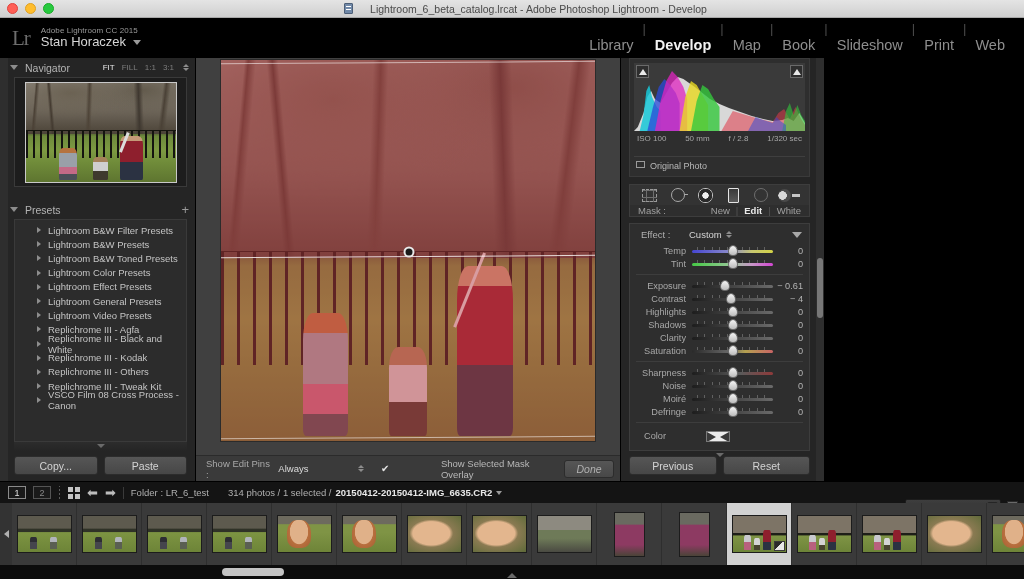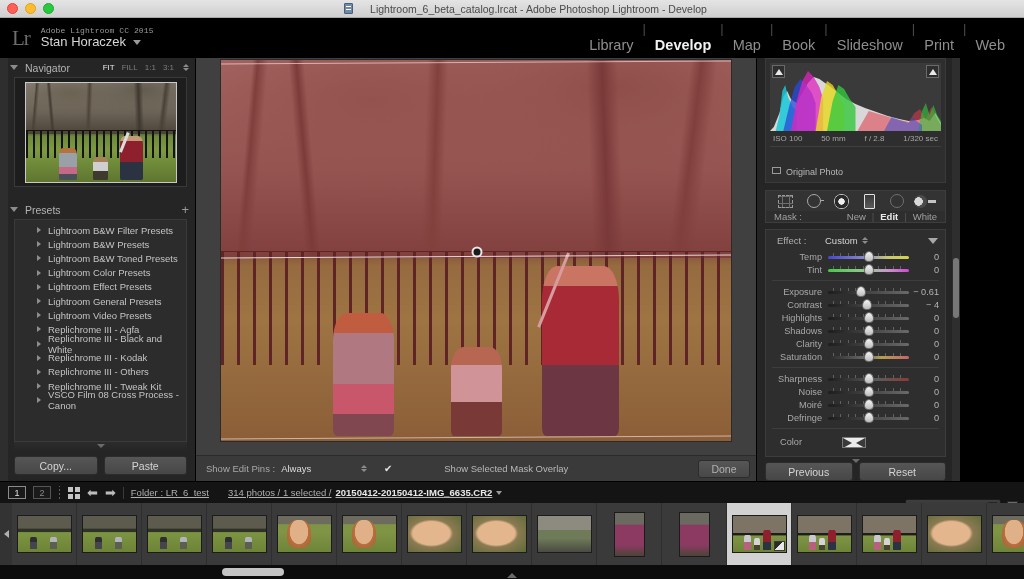--- a/index.html
+++ b/index.html
@@ -44,39 +44,39 @@
   .identity {
     height: 40px; width: 100%; background: #000;
     display: flex; align-items: center; position: relative;
   }
   .lr-logo {
     color: #6d6d6d; font-size: 21px; letter-spacing: -1px;
     margin-left: 12px; font-family: "Liberation Serif", serif;
     font-weight: normal;
   }
   .id-text { margin-left: 11px; line-height: 1.15; }
-  .id-product { font-size: 8px; color: #9a9a9a; letter-spacing: 0.1px; font-family: Liberation Mono, monospace; }
+  .id-product { font-size: 8px; color: #9a9a9a; letter-spacing: 0.1px; }
   .id-user { font-size: 13px; color: #d7d7d7; display: flex; align-items: center; gap: 7px; }
   .tri-down {
     width: 0; height: 0; border-left: 4px solid transparent;
     border-right: 4px solid transparent; border-top: 5px solid #9a9a9a;
   }
   .modules {
     position: absolute; right: 10px; bottom: 5px;
     display: flex; align-items: center; gap: 0;
     font-size: 14.5px;
   }
   .module { color: #8e8e8e; padding: 0 9px; cursor: pointer; margin-top: 33px; }
   .module.active { color: #f2f2f2; font-weight: bold; }
   .msep { color: #4a4a4a; font-size: 13px; }
 
   
   .workspace {
     position: absolute; top: 58px; left: 0;
-    width: 960px; height: 423px;
+    width: 824px; height: 423px;
     display: flex; background: #2a2a2a;
   }
 
   
   .left-panel {
     width: 196px; background: #252525; flex-shrink: 0;
     border-right: 1px solid #000;
     display: flex; flex-direction: column;
     position: relative;
   }
@@ -237,21 +237,21 @@
   .tb-check {
     width: 10px; height: 10px; display: inline-flex;
     align-items: center; justify-content: center;
     color: #e4e4e4; font-size: 10px; margin-right: 3px;
   }
   .tb-group { display: flex; align-items: center; gap: 48px; }
   .done-btn {
     margin-left: auto; width: 52px; height: 18px; border-radius: 3px;
     background: linear-gradient(#565656, #484848); border: 1px solid #2c2c2c;
     color: #b0b0b0; font-size: 10.5px;
-    display: flex; align-items: center; justify-content: center; cursor: pointer;
+    display: flex; align-items: center; justify-content: center; cursor: pointer; font-style: italic;
   }
 
   
   .right-panel {
     width: 204px; background: #252525; flex-shrink: 0;
     border-left: 1px solid #000; position: relative;
     display: flex; flex-direction: column;
   }
   .rp-grip { position: absolute; right: 0; top: 0; width: 8px; height: 100%; background: #2e2e2e; }
   .rp-head {
@@ -280,22 +280,22 @@
     width: 0; height: 0; border-left: 4.5px solid transparent;
     border-right: 4.5px solid transparent; border-bottom: 6px solid #e8e8e8;
   }
   .hist-svg { position: absolute; inset: 0; width: 100%; height: 100%; }
   .hist-meta {
     display: flex; justify-content: space-between; align-items: center;
     font-size: 8px; color: #a6a6a6; padding: 3px 3px 0 3px;
   }
   .hist-orig {
     display: flex; align-items: flex-start; gap: 5px;
-    font-size: 9px; color: #b8b8b8; padding: 20px 2px 1px 2px;
-    border-top: 1px solid #3f3f3f; margin-top: 3px;
+    font-size: 9px; color: #b8b8b8; padding: 4px 2px 1px 2px;
+    border-top: 1px solid #3f3f3f; margin-top: 13px;
   }
   .orig-box { width: 9px; height: 7px; border: 1px solid #9a9a9a; }
 
   .tools-strip {
     margin: 7px 14px 0 8px; height: 30px; background: #333;
     border: 1px solid #3d3d3d; border-bottom: none;
     display: flex; align-items: center; justify-content: space-around;
     padding: 0 6px;
   }
   .tool { width: 22px; height: 20px; display: flex; align-items: center; justify-content: center; cursor: pointer; }
@@ -432,21 +432,21 @@
     width: 3px; height: 13px;
     background: radial-gradient(circle, #5a5a5a 40%, transparent 42%) 0 2px/3px 4px repeat-y;
   }
   .grid-icon {
     display: grid; grid-template-columns: 5px 5px; grid-template-rows: 5px 5px;
     gap: 2px; cursor: pointer;
   }
   .grid-icon i { background: #c4c4c4; }
   .arrow-l, .arrow-r { cursor: pointer; color: #bdbdbd; font-size: 13px; line-height: 1; }
   .fs-sep { width: 1px; height: 12px; background: #3a3a3a; }
-  .fs-info { display: flex; align-items: center; gap: 4px; text-decoration: underline; }
+  .fs-info { display: flex; align-items: center; gap: 4px; }
   .fs-file { color: #e8e8e8; font-weight: bold; }
   .fs-caret-small {
     width: 0; height: 0; border-left: 3.5px solid transparent;
     border-right: 3.5px solid transparent; border-top: 4px solid #9a9a9a;
   }
   .fs-filter { margin-left: auto; display: flex; align-items: center; gap: 6px; margin-top: 28px; }
   .filter-select {
     width: 96px; height: 15px; border-radius: 2px;
     background: linear-gradient(#3e3e3e, #313131); border: 1px solid #1c1c1c;
     display: flex; align-items: center; padding: 0 4px;

